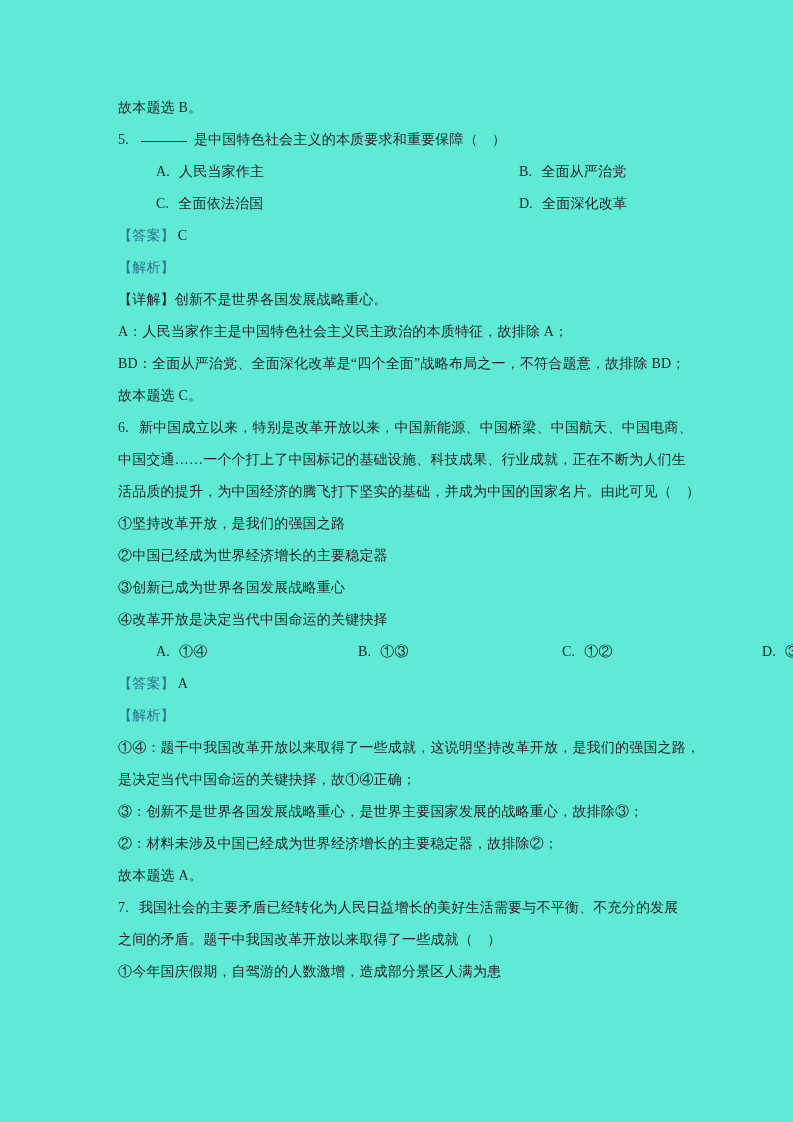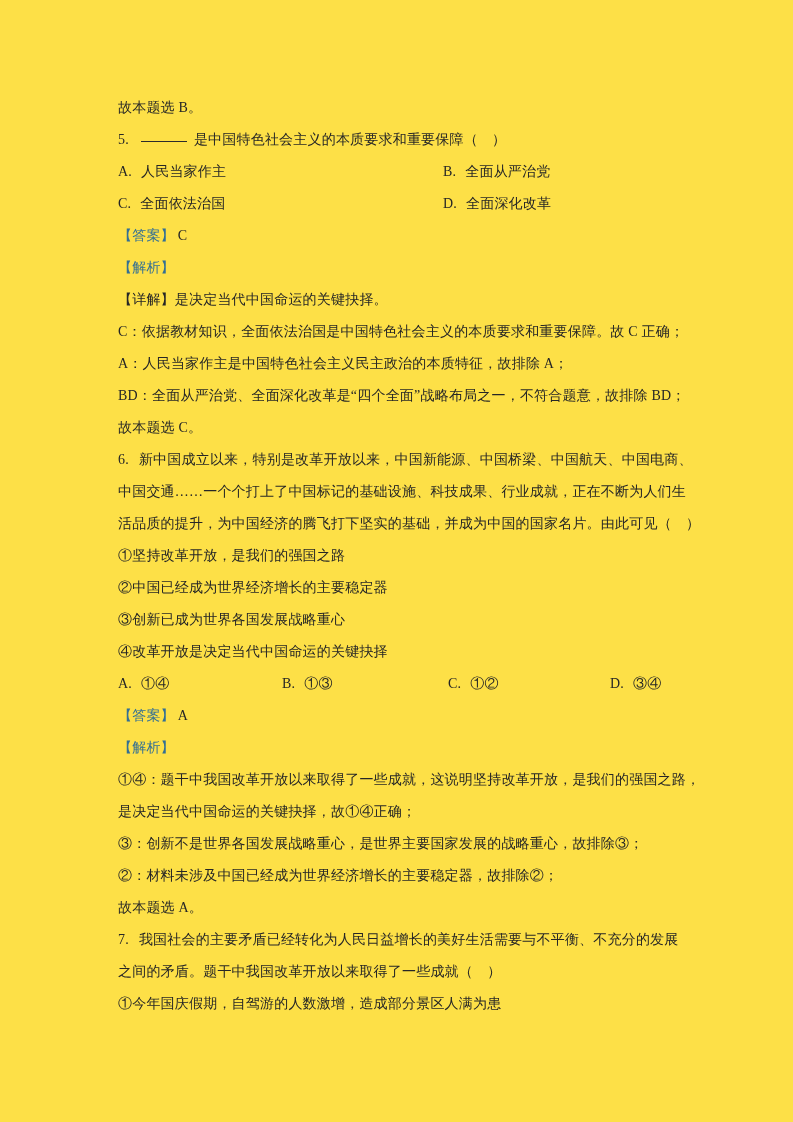--- a/index.html
+++ b/index.html
@@ -31,32 +31,32 @@
   }
   .marker { color: var(--accent, #336f94); }
   .num { margin-right: 10px; }
   .blank {
     display: inline-block;
     width: 46px;
     height: 3px;
     border-bottom: 1.5px solid #2b2b2b;
     margin: 0 7px 2px 2px;
   }
-  .cell { display: inline-block; }
+  .cell { display: inline-block; margin-left: 38px; }
   .cell.half { width: 325px; }
   .cell.q1 { width: 164px; }
   .cell.q2 { width: 166px; }
   .cell.q3 { width: 162px; }
   .opt-label { margin-right: 9px; }
   .ans-letter { margin-left: 3px; }
 </style>
 </head>
 <body>
 
-<div class="page" style="background: #fde047; color: rgb(38, 38, 38);">
+<div class="page" style="background: #5eead4; color: rgb(38, 38, 38);">
   <div class="content">
 
     <div class="line">故本题选 B。</div>
 
     <div class="line">
       <span class="num">5.</span><span class="blank"></span><span>是中国特色社会主义的本质要求和重要保障（　）</span>
     </div>
 
     <div class="line">
       <span class="cell half">
@@ -76,24 +76,23 @@
 
     <div class="line">
       <span class="marker">【答案】</span><span class="ans-letter">C</span>
     </div>
 
     <div class="line">
       <span class="marker">【解析】</span>
     </div>
 
     <div class="line">
-      <span>【详解】</span><span>是决定当代中国命运的关键抉择。</span>
+      <span>【详解】</span><span>创新不是世界各国发展战略重心。</span>
     </div>
 
-    <div class="line">C：依据教材知识，全面依法治国是中国特色社会主义的本质要求和重要保障。故 C 正确；</div>
     <div class="line">A：人民当家作主是中国特色社会主义民主政治的本质特征，故排除 A；</div>
     <div class="line">BD：全面从严治党、全面深化改革是“四个全面”战略布局之一，不符合题意，故排除 BD；</div>
     <div class="line">故本题选 C。</div>
 
     <div class="line">
       <span class="num">6.</span><span>新中国成立以来，特别是改革开放以来，中国新能源、中国桥梁、中国航天、中国电商、</span>
     </div>
     <div class="line">中国交通……一个个打上了中国标记的基础设施、科技成果、行业成就，正在不断为人们生</div>
     <div class="line">活品质的提升，为中国经济的腾飞打下坚实的基础，并成为中国的国家名片。由此可见（　）</div>
 

